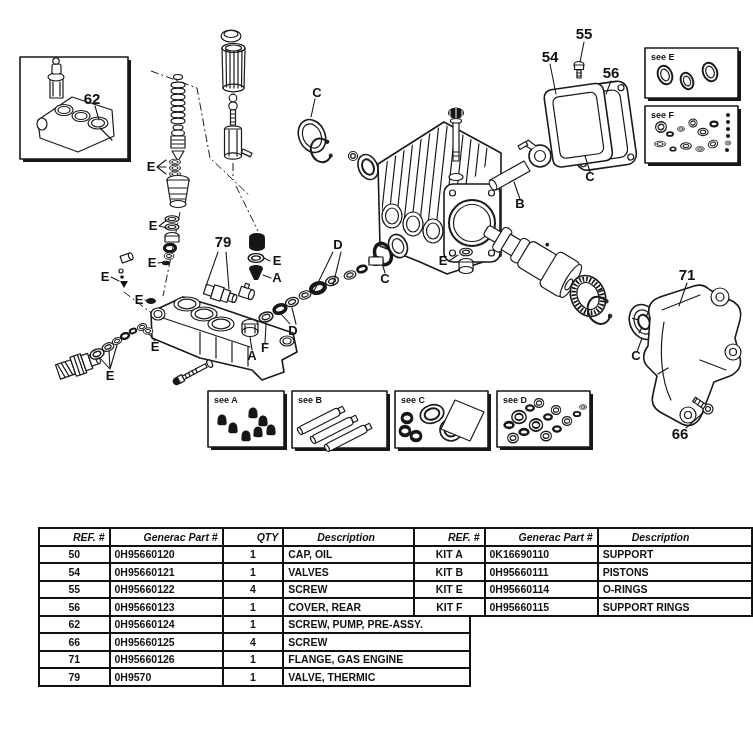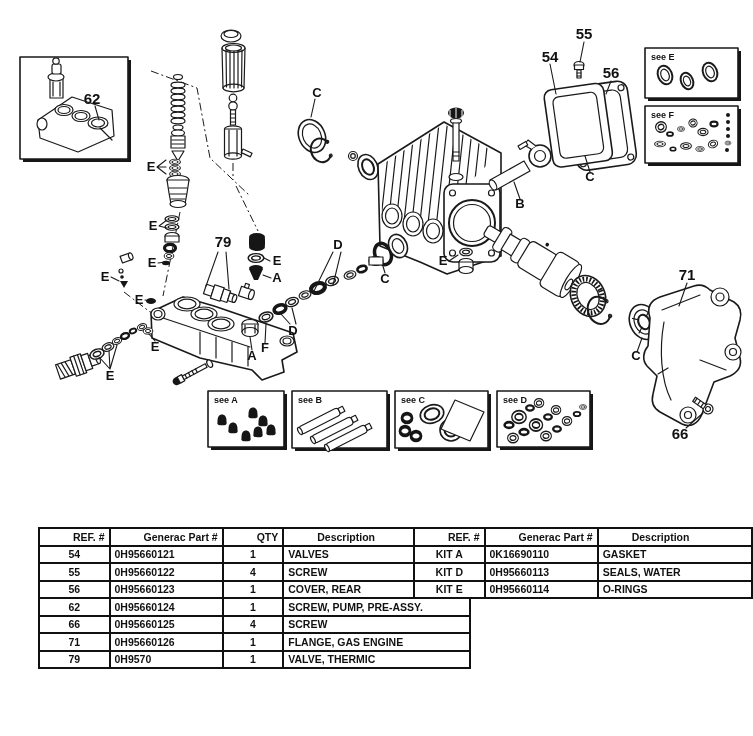--- a/index.html
+++ b/index.html
@@ -13,21 +13,21 @@
   .fb{fill:#161616;stroke:none;}
   .ldr{fill:none;stroke:#1a1a1a;stroke-width:1.1;stroke-linecap:round;}
   .dd{fill:none;stroke:#1a1a1a;stroke-width:1;stroke-dasharray:8 3 2 3;}
   .num{font:bold 15px "Liberation Sans",sans-serif;fill:#111;text-anchor:middle;}
   .letter{font:bold 13px "Liberation Sans",sans-serif;fill:#111;text-anchor:middle;}
   .seelbl{font:bold 9px "Liberation Sans",sans-serif;fill:#111;}
   
   .parts-table{position:absolute;top:527px;border-collapse:collapse;background:#fff;}
   .parts-table th,.parts-table td{border:2px solid #111;font-family:"Liberation Sans",sans-serif;
     font-weight:bold;font-size:10.5px;color:#111;height:15.5px;padding:0 4px;white-space:nowrap;}
-  .parts-table th{text-align:left;padding-left:33px;}
+  .parts-table th{text-align:left;font-style:italic;padding-left:33px;}
   .tbl-left{left:38px;}
   .tbl-right{left:413px;}
   .tbl-left th:nth-child(1),.tbl-left th:nth-child(3){text-align:center;}
   .tbl-left td:nth-child(1),.tbl-left td:nth-child(3){text-align:center;}
   .tbl-left col.c1{width:43px}.tbl-left col.c2{width:95px}.tbl-left col.c3{width:27px}.tbl-left col.c4{width:187px}
   .tbl-right th:nth-child(1){text-align:center;}
   .tbl-right td:nth-child(1){text-align:center;}
   .tbl-right col.c1{width:45px}.tbl-right col.c2{width:92px}.tbl-right col.c3{width:160px}
 </style>
 </head>
@@ -591,20 +591,26 @@
     <thead>
       <tr>
         <th>REF. #</th>
         <th>Generac Part #</th>
         <th>QTY</th>
         <th>Description</th>
       </tr>
     </thead>
     <tbody>
         <tr>
+          <td>50</td>
+          <td>0H95660120</td>
+          <td>1</td>
+          <td>CAP, OIL</td>
+        </tr>
+        <tr>
           <td>54</td>
           <td>0H95660121</td>
           <td>1</td>
           <td>VALVES</td>
         </tr>
         <tr>
           <td>55</td>
           <td>0H95660122</td>
           <td>4</td>
           <td>SCREW</td>
@@ -652,27 +658,32 @@
       <tr>
         <th>REF. #</th>
         <th>Generac Part #</th>
         <th>Description</th>
       </tr>
     </thead>
     <tbody>
         <tr>
           <td>KIT A</td>
           <td>0K16690110</td>
-          <td>GASKET</td>
-        </tr>
-        <tr>
-          <td>KIT D</td>
-          <td>0H95660113</td>
-          <td>SEALS, WATER</td>
+          <td>SUPPORT</td>
+        </tr>
+        <tr>
+          <td>KIT B</td>
+          <td>0H95660111</td>
+          <td>PISTONS</td>
         </tr>
         <tr>
           <td>KIT E</td>
           <td>0H95660114</td>
           <td>O-RINGS</td>
         </tr>
+        <tr>
+          <td>KIT F</td>
+          <td>0H95660115</td>
+          <td>SUPPORT RINGS</td>
+        </tr>
       </tbody>
   </table>
 </div>
 
 </body></html>

